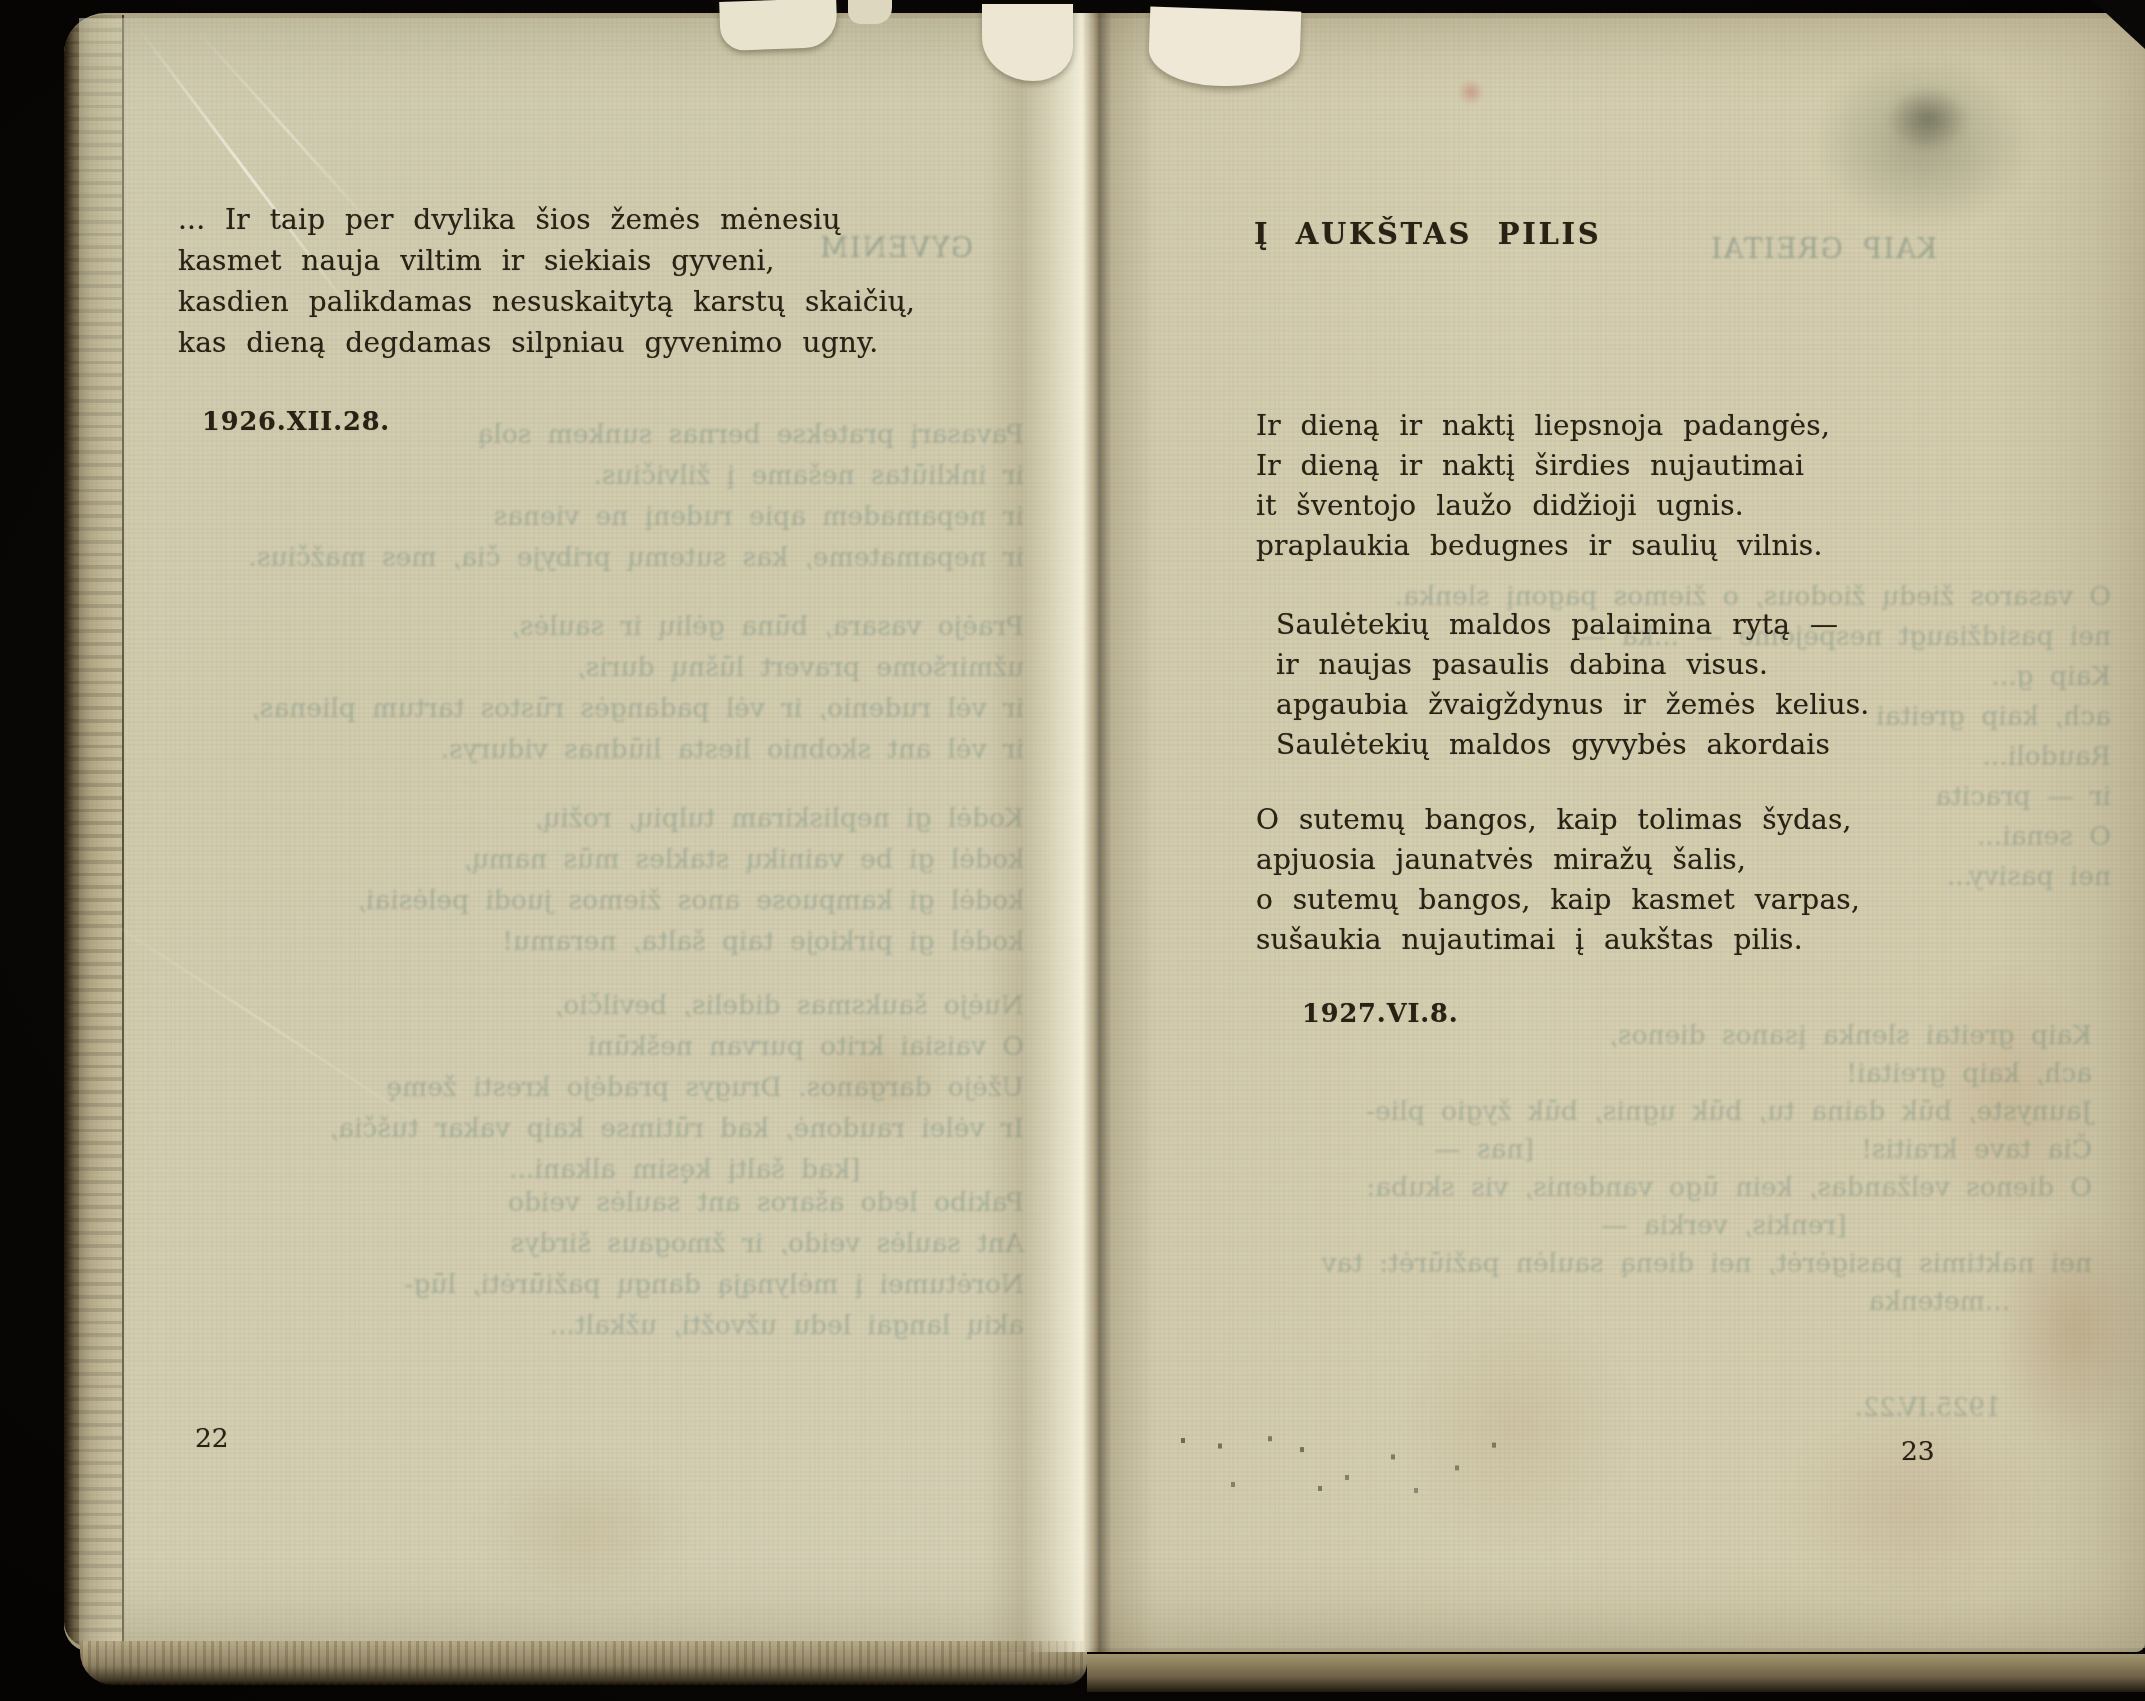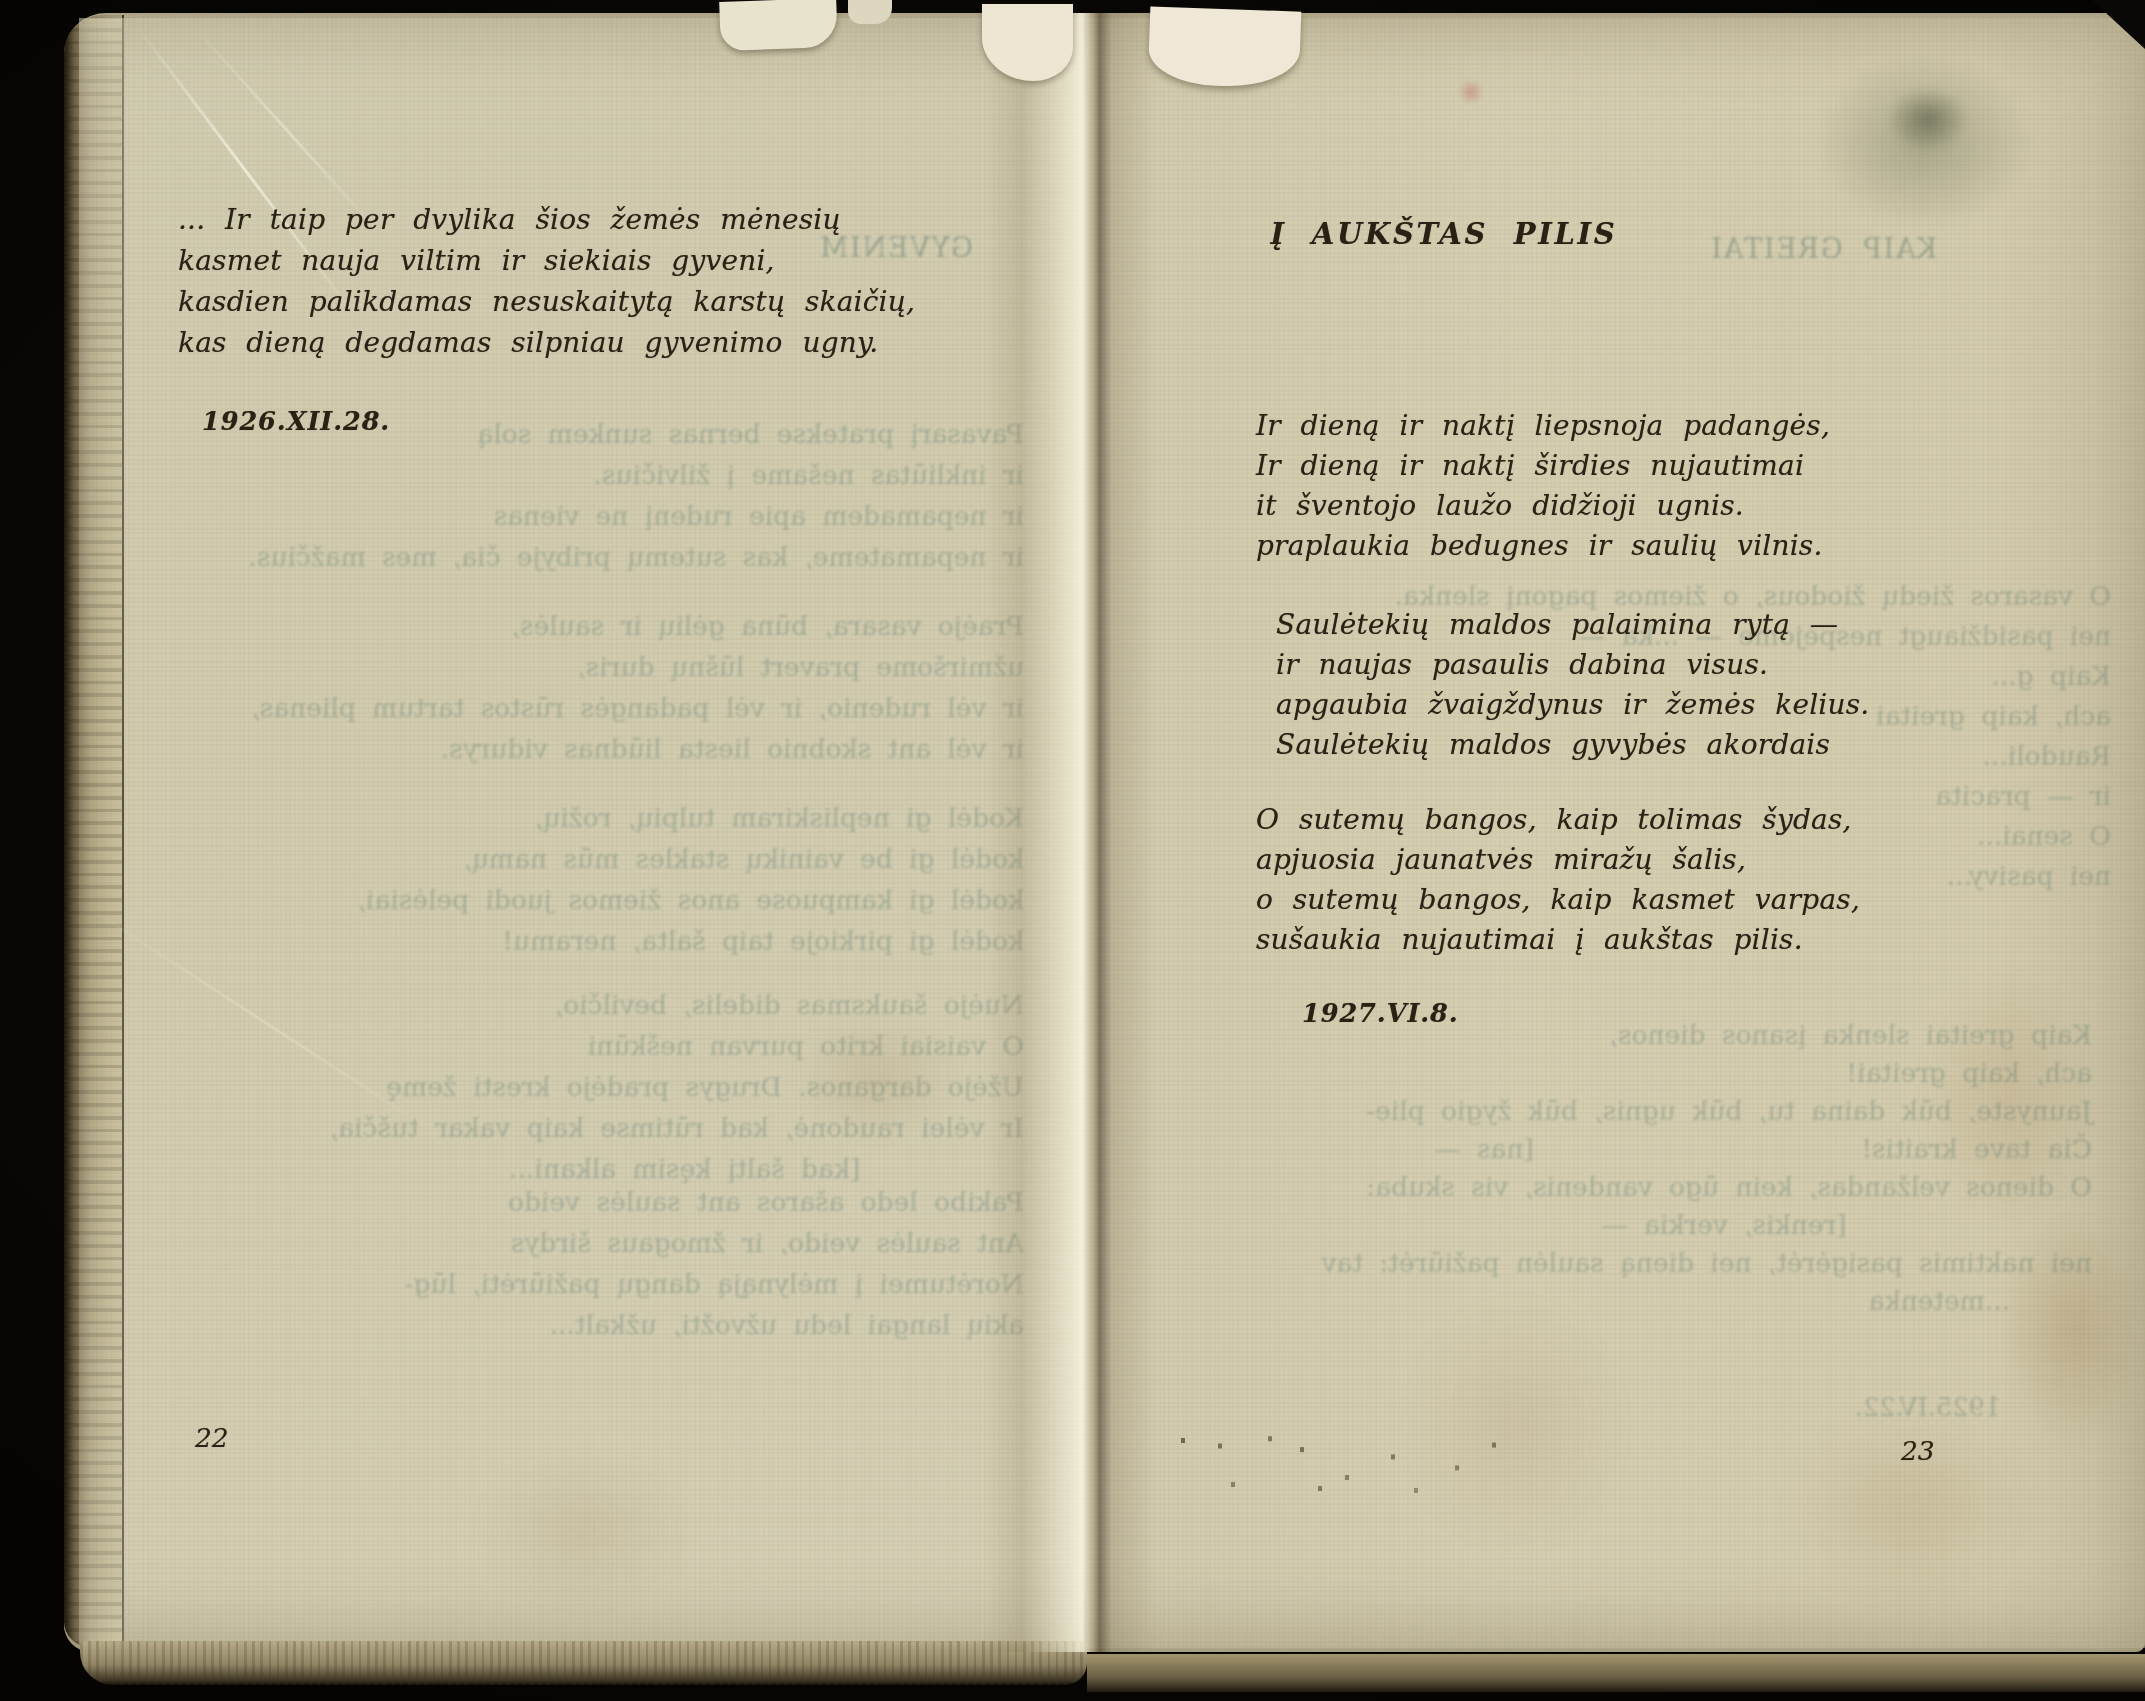--- a/index.html
+++ b/index.html
@@ -113,27 +113,27 @@
   .bh-r{left:1508px;top:228px;width:429px;}
   .bl-1{left:183px;top:413px;width:841px;}
   .bl-2{left:183px;top:605px;width:841px;}
   .bl-3{left:183px;top:797px;width:841px;}
   .bl-4{left:183px;top:984px;width:841px;}
   .bl-5{left:183px;top:1181px;width:841px;}
   .br-u{left:1252px;top:576px;width:859px;line-height:40px;}
   .br-d{left:1215px;top:1016px;width:877px;line-height:38px;}
   .br-date{left:1709px;top:1387px;width:292px;font-size:25.6px;}
   
-  .print{position:absolute;z-index:6;color:#292114;text-shadow:0 0 0.9px rgba(41,33,20,.42);font-style:italic;}
+  .print{position:absolute;z-index:6;color:#292114;text-shadow:0 0 0.9px rgba(41,33,20,.42);}
   .para{left:178px;top:199px;width:877px;font-size:28px;line-height:41px;word-spacing:.38em;letter-spacing:0.2px;}
   .stanza{width:877px;font-size:28px;line-height:40px;word-spacing:.38em;letter-spacing:0.2px;}
   .s1{left:1256px;top:406px;}
   .s2{left:1256px;top:605px;margin-left:20px;}
   .s3{left:1256px;top:800px;}
-  .title{left:1254px;top:217px;font-size:29px;font-weight:bold;letter-spacing:2.7px;word-spacing:12.8px;margin-left:16px;}
+  .title{left:1254px;top:217px;font-size:29px;font-weight:bold;letter-spacing:2.7px;word-spacing:12.8px;}
   .pdate{font-size:25.6px;font-weight:bold;letter-spacing:0.9px;}
   .d-l{left:185px;top:406px;margin-left:17px;}
   .d-r{left:1302px;top:998px;}
   .pnum{font-size:26.5px;}
   .n-l{left:195px;top:1422px;}
   .n-r{left:1901px;top:1435px;}
 </style>
 </head>
 <body>
 

